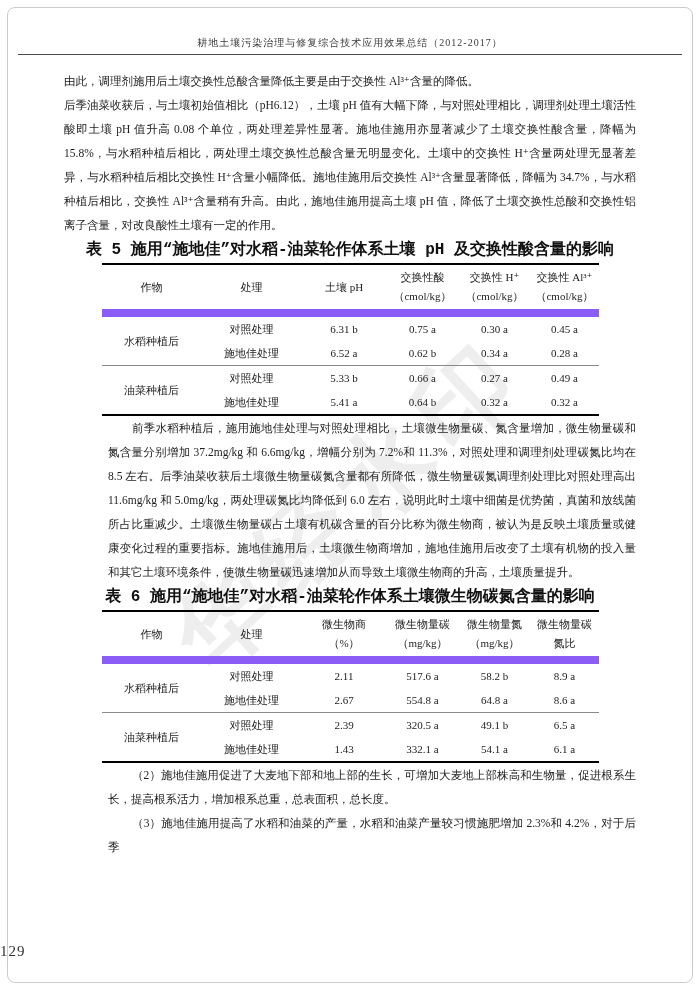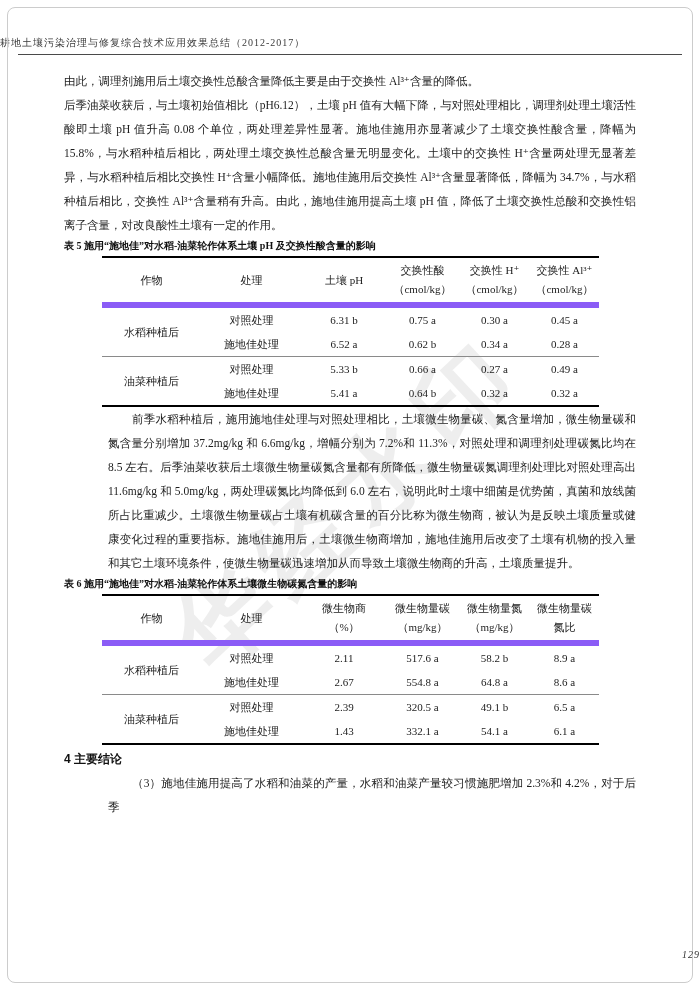--- a/index.html
+++ b/index.html
@@ -16,55 +16,55 @@
   .watermark {
     position:absolute; left:70px; top:290px; width:560px; height:430px;
     display:flex; align-items:center; justify-content:center;
     transform:rotate(-43deg);
     font-family:"Liberation Sans","DejaVu Sans",sans-serif;
     font-size:95px; letter-spacing:14px; white-space:nowrap;
     color:rgba(120,120,120,0.13); font-weight:bold;
     pointer-events:none; user-select:none;
   }
   .running-header {
-    padding-top:36px; text-align:left;
+    padding-top:36px; text-align:center;
     font-size:10px; color:#3a3a3a; letter-spacing:1px;
   }
   .header-rule { margin:4px 18px 0 18px; border-bottom:1.6px solid #4a4a4a; }
   .content { position:relative; padding:14px 64px 0 64px; }
   p.body-text {
     margin:0; font-size:11.5px; line-height:24px; text-align:justify;
     color:#1c1c1c;
   }
   p.indent { text-indent:24px;margin-left:44px; }
   .sec-heading {
     margin:2px 0 0 0; font-family:"Liberation Sans","DejaVu Sans",sans-serif;
     font-weight:bold; font-size:12px; line-height:24px; color:#111;
   }
   .table-caption {
-    margin:2px 0 3px 0; text-align:left;
-    font-family:Liberation Serif, serif;
-    font-weight:bold; font-size:10px; color:#111;
+    margin:2px 0 3px 0; text-align:center;
+    font-family:Liberation Mono, monospace;
+    font-weight:bold; font-size:16px; color:#111;
   }
   table.data-table {
     width:497px; margin:0 auto; border-collapse:collapse;
     font-size:11px; color:#1c1c1c;
     border-top:2.4px solid #000; border-bottom:2.4px solid #000;
   }
-  table.data-table thead tr { border-bottom:6px solid #8b5cf6; }
+  table.data-table thead tr { border-bottom:8px solid #8b5cf6; }
   table.data-table th, table.data-table td {
     font-weight:normal; text-align:center; vertical-align:middle;
     padding:0; height:24px;
   }
   table.data-table thead th { padding:3px 0; }
   .hline { display:block; line-height:19px; }
   tr.group-sep { border-top:1px solid #8a8a8a; }
   .page-number {
     position:absolute; left:0; bottom:30px; width:100%;
-    text-align:right; font-size:10px; color:#333; letter-spacing:1px;font-style:italic;
+    text-align:left; font-size:15px; color:#333; letter-spacing:1px;
   }
 </style>
 </head>
 <body>
 
 <div class="page">
   <div class="scan-frame"></div>
   <div class="watermark">华经水印</div>
 
   <div class="running-header">耕地土壤污染治理与修复综合技术应用效果总结（2012-2017）</div>
@@ -209,19 +209,19 @@
         <tr>
           <td>施地佳处理</td>
           <td>1.43</td>
           <td>332.1 a</td>
           <td>54.1 a</td>
           <td>6.1 a</td>
         </tr>
       </tbody>
     </table>
 
-    <h3 class="sec-heading">4 主要结论</h3>
+    <p class="body-text indent">（2）施地佳施用促进了大麦地下部和地上部的生长，可增加大麦地上部株高和生物量，促进根系生长，提高根系活力，增加根系总重，总表面积，总长度。</p>
     <p class="body-text indent">（3）施地佳施用提高了水稻和油菜的产量，水稻和油菜产量较习惯施肥增加 2.3%和 4.2%，对于后季</p>
 
   </div>
 
   <div class="page-number">129</div>
 </div>
 
 </body></html>

